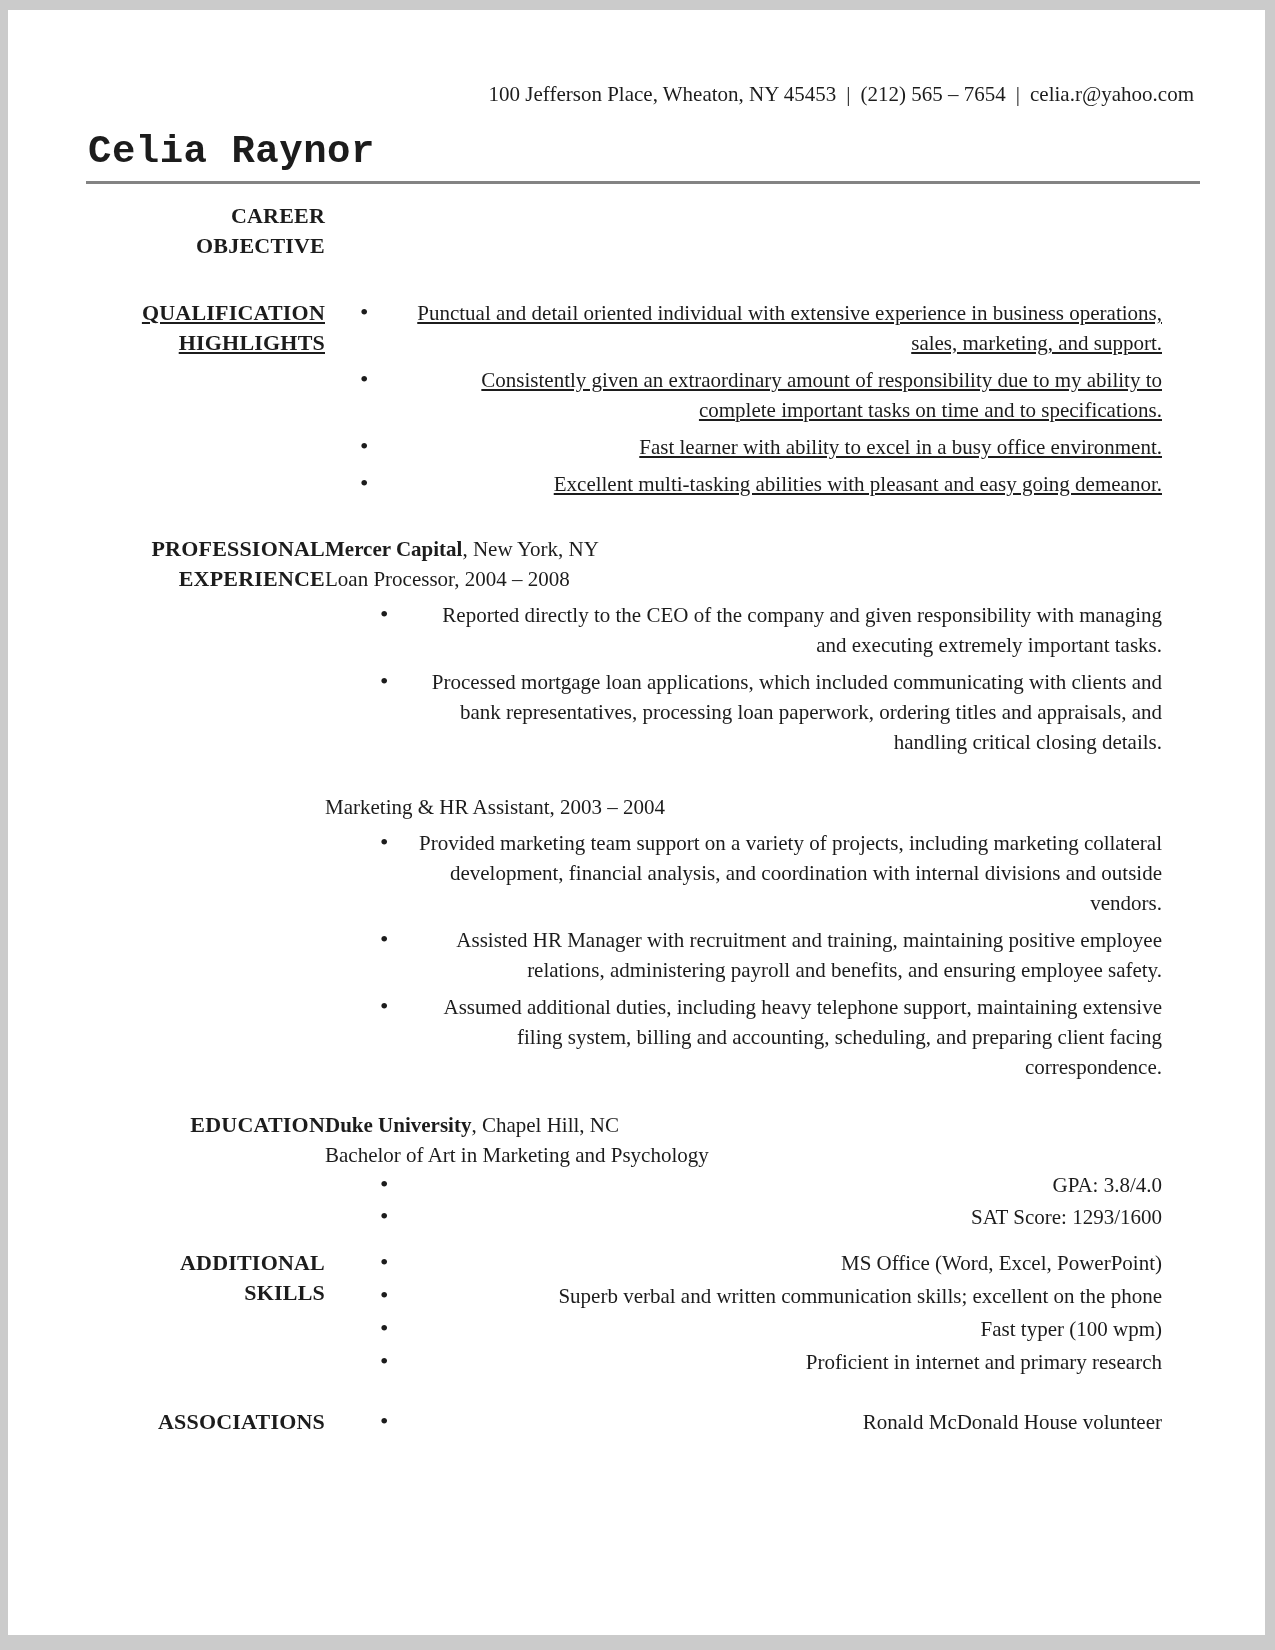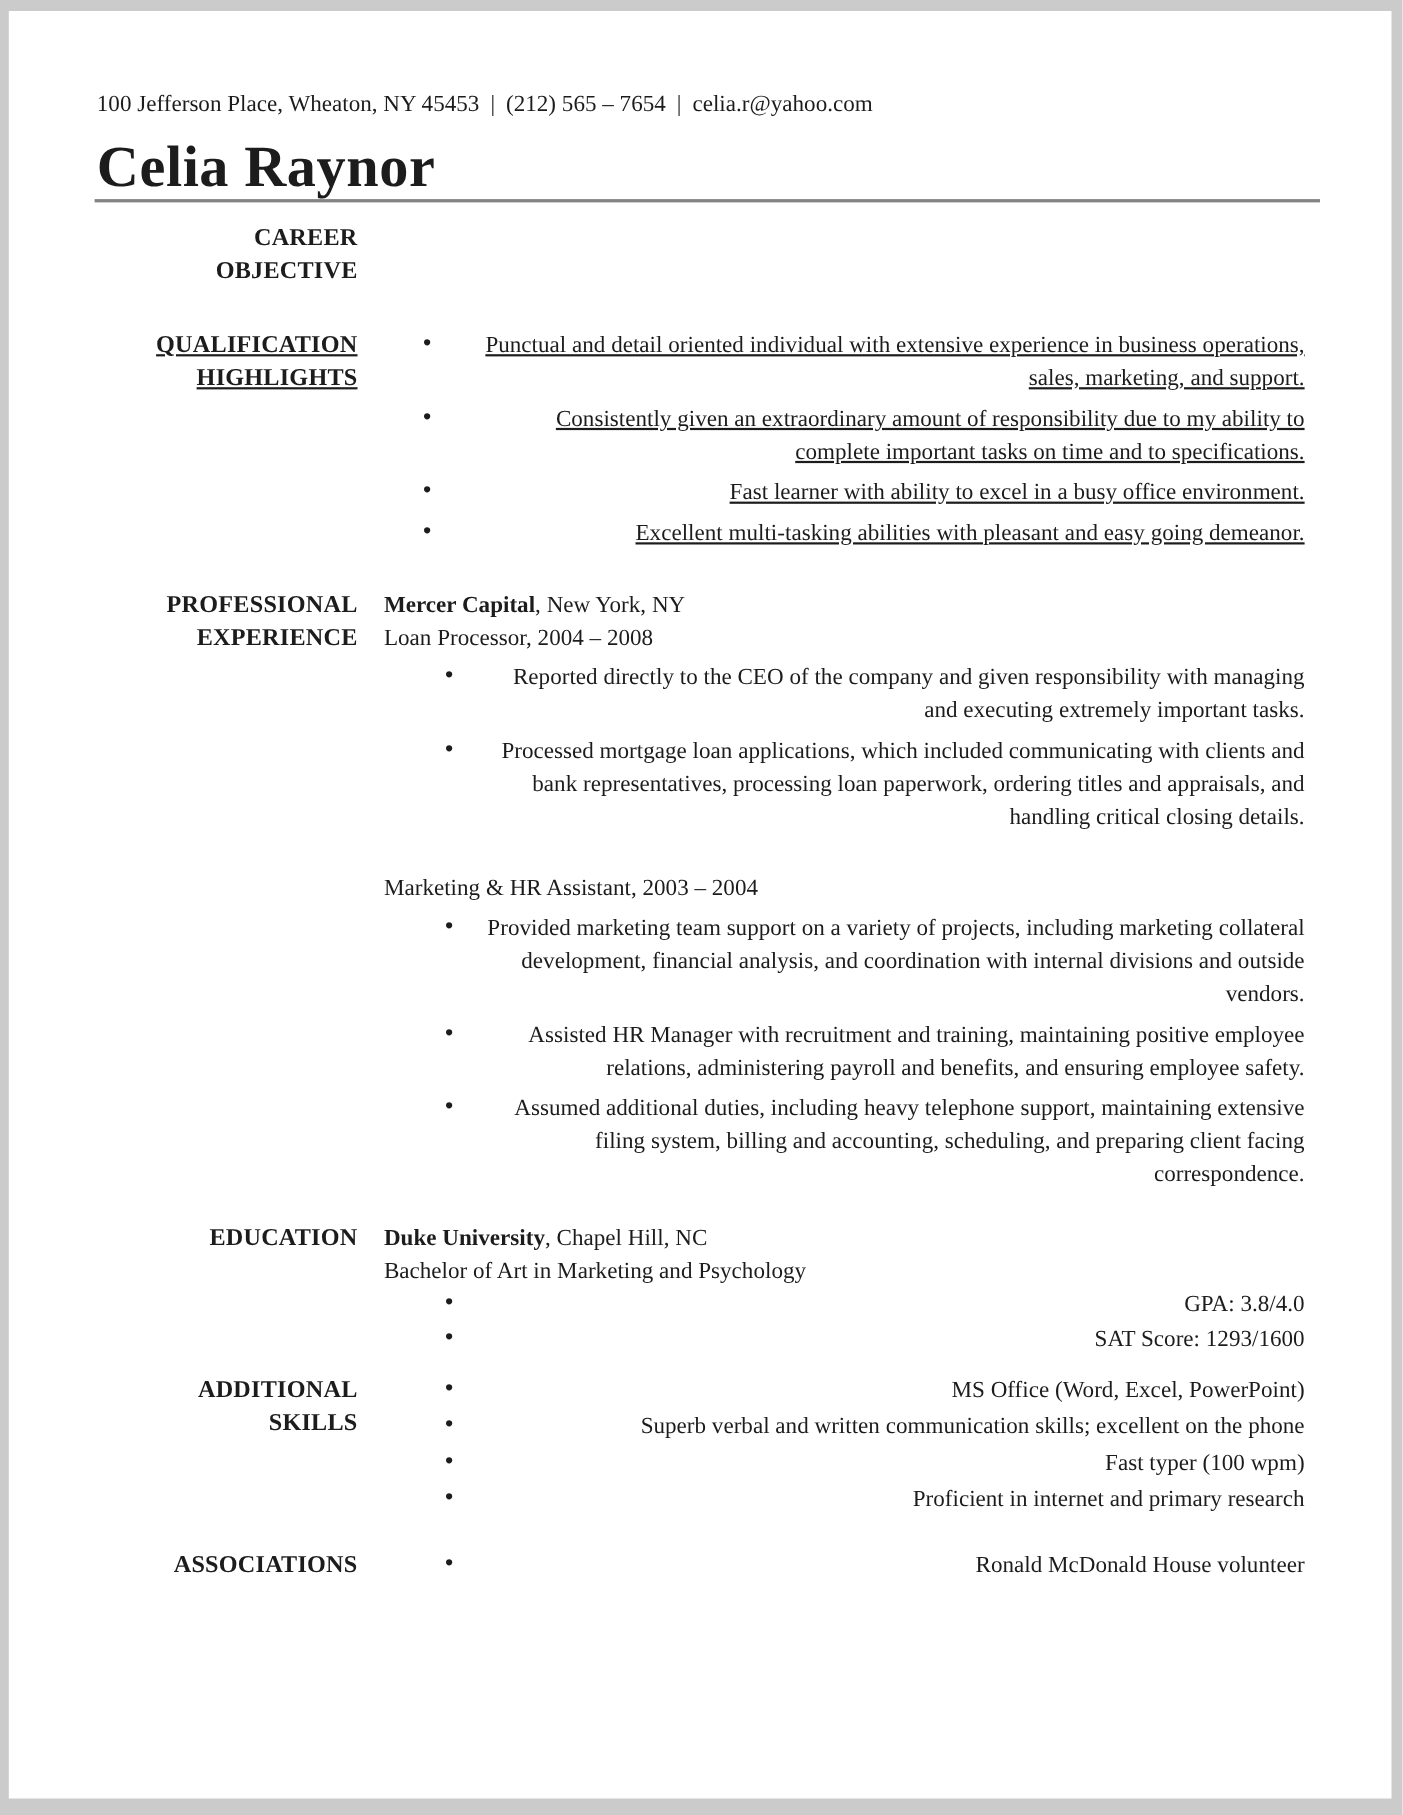--- a/index.html
+++ b/index.html
@@ -19,45 +19,46 @@
     overflow:hidden;
   }
   .content { padding-left:80px; }
 
   
   .contact {
     box-sizing:border-box;
     padding-top:72px;
     width:1112px;
     padding-right:6px;
-    text-align:left;
+    text-align:right;
     font-size:21px;
     line-height:24px;
     white-space:nowrap;
   }
   .contact .sep { margin:0 10px; }
   h1.name {
     margin:24px 0 0 0;
-    font-size:53px;
+    font-size:39px;
     line-height:44px;
     font-weight:bold;
     letter-spacing:0.5px;
+    font-family:Liberation Mono, monospace;
   }
   .rule {
     margin:7px 0 0 -2px;
     width:1114px;
     height:3px;
     background:#838383;
   }
 
   
   .row {
     display:grid;
     grid-template-columns:237px 867px;
-    column-gap:24px;
+    column-gap:0;
   }
   .row .label {
     text-align:right;
     font-weight:bold;
     font-size:22px;
     line-height:30px;
     letter-spacing:0.2px;
   }
   .row .body { font-size:21px; line-height:30px; }
   .row .body p { margin:0; }

